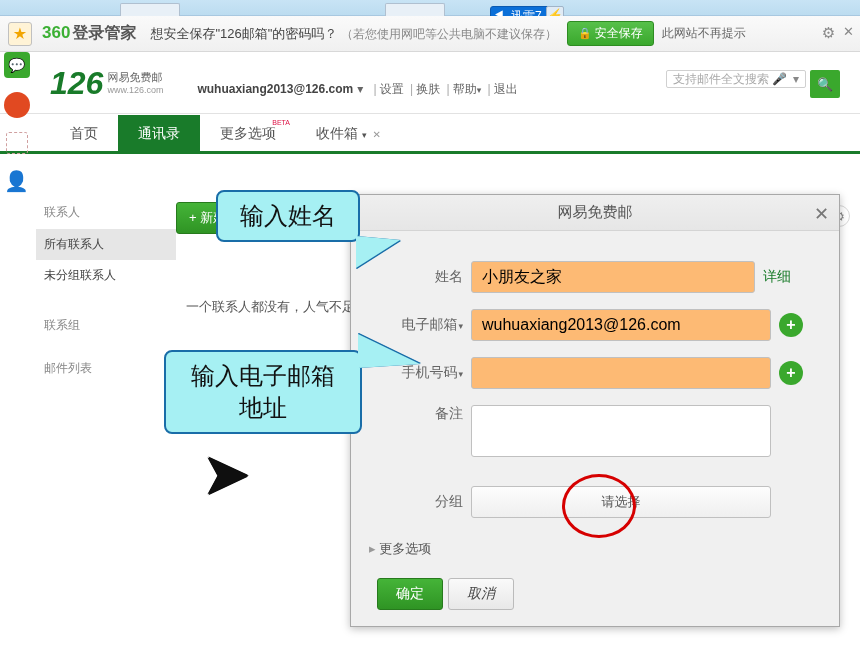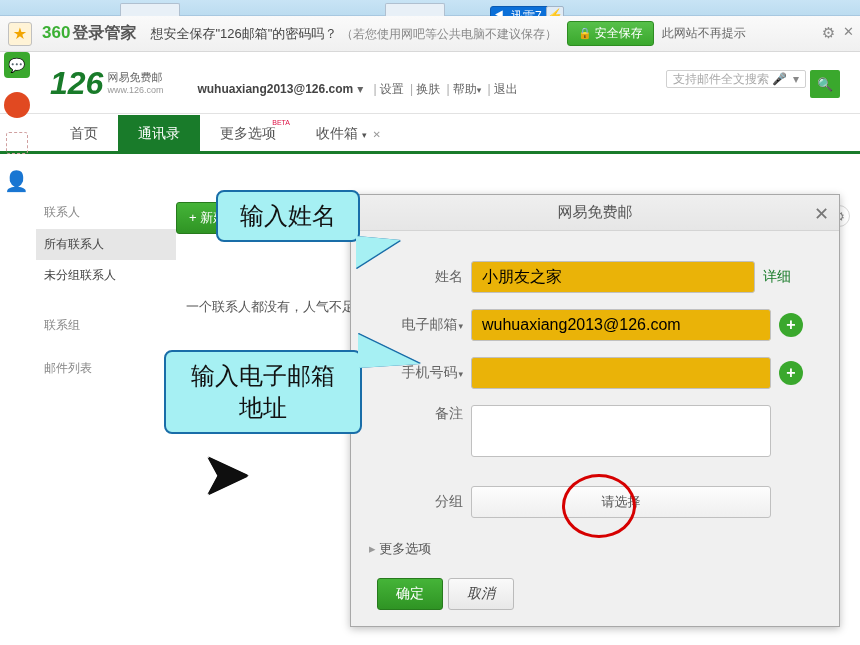--- a/index.html
+++ b/index.html
@@ -77,21 +77,21 @@
 
 
 .dialog { position:absolute; left:350px; top:194px; width:490px; border:1px solid #a8a8a8; background:#f0f0f0; box-shadow:0 2px 8px rgba(0,0,0,.25); padding-bottom:16px;}
 .dialog .title { height:36px; display:flex; align-items:center; justify-content:center; color:#555; font-size:15px; border-bottom:1px solid #d4d4d4; position:relative; background:linear-gradient(#efefef,#e6e6e6);}
 .dialog .title .close { position:absolute; right:10px; top:8px; color:#777; font-size:18px; cursor:pointer;}
 .dialog .row { display:flex; align-items:center; margin:16px 36px 0; }
 .dialog .row.first{margin-top:30px;}
 .dialog .lab { width:76px; text-align:right; color:#666; font-size:14px;}
 .dialog .lab .drop{font-size:9px; margin-left:1px;}
 .dialog .inp { flex:1; margin:0 8px; }
-.dialog .inp input { width:100%; height:32px; border:1px solid #c0c0c0; border-radius:3px; padding:0 10px; font-size:16px; background:#eab308;}
+.dialog .inp input { width:100%; height:32px; border:1px solid #c0c0c0; border-radius:3px; padding:0 10px; font-size:16px; background:#fdba74;}
 .dialog .inp textarea { width:100%; height:52px; border:1px solid #c0c0c0; border-radius:3px; padding:6px 10px; font-size:14px; background:#fff; resize:none;}
 .dialog .inp .select-btn { width:100%; height:32px; border:1px solid #c0c0c0; border-radius:3px; background:linear-gradient(#fdfdfd,#efefef); display:flex;align-items:center;justify-content:center; color:#555; cursor:pointer;}
 .dialog .detail-link{ color:#197b2a; font-size:14px; width:40px;}
 .dialog .add-ico { width:24px; height:24px; border-radius:50%; background:#3aa82d; color:#fff; display:flex; align-items:center; justify-content:center; font-size:16px; font-weight:bold;}
 .dialog .more { margin:22px 18px 8px 18px; color:#555; font-size:13px;}
 .dialog .more::before{content:"▸ "; color:#999;}
 .dialog .btns { display:flex; gap:5px; justify-content:flex-start; margin:20px 26px 0;}
 .dialog .btn { padding:6px 18px; border-radius:3px; font-size:14px; cursor:pointer;}
 .dialog .btn.ok { background:linear-gradient(#45b438,#2f9424); color:#fff; border:1px solid #277a1d;}
 .dialog .btn.cancel { background:linear-gradient(#fafafa,#e8e8e8); color:#444; border:1px solid #bbb;font-style:italic;}

